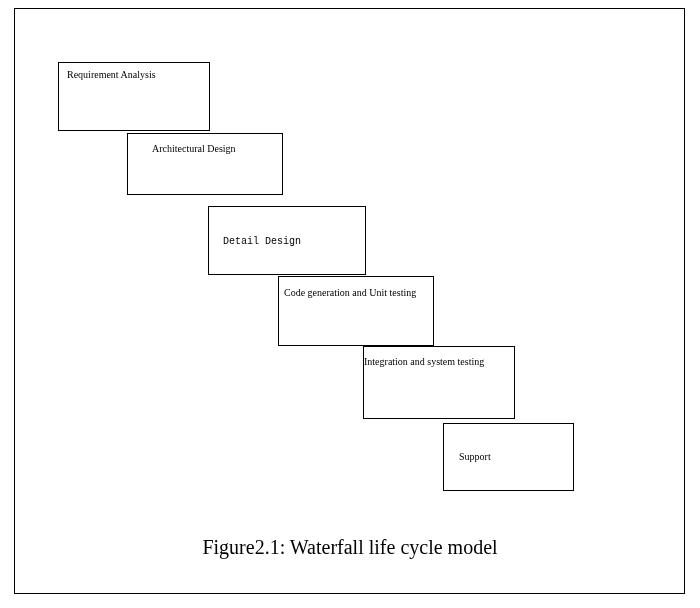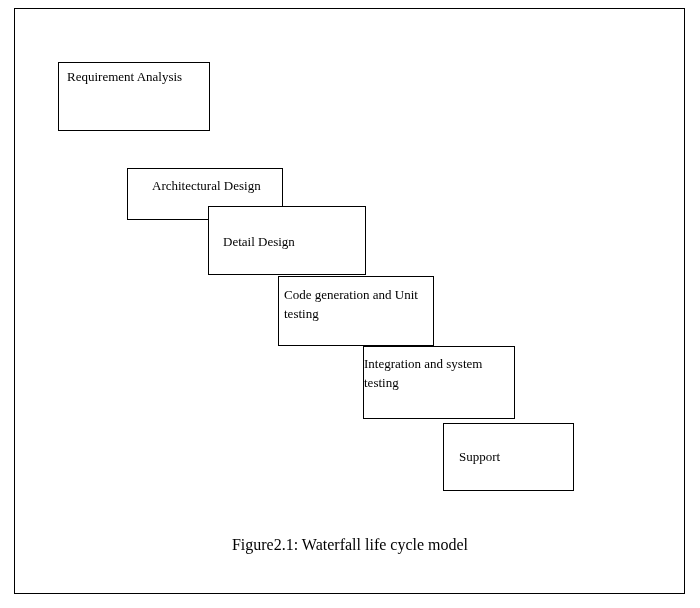--- a/index.html
+++ b/index.html
@@ -22,42 +22,42 @@
     top: 8px;
     width: 669px;
     height: 584px;
     border: 1px solid #000000;
     background: #ffffff;
   }
   .box {
     position: absolute;
     border: 1px solid #000000;
     background: #ffffff;
-    font-size: 13px;
+    font-size: 10px;
     line-height: 1.45;
     box-sizing: border-box;
     display: flex;
   }
   .box .label {
     display: block;
   }
   
   .b1 { left: 58px;  top: 62px;  width: 152px; height: 69px; padding: 5px 8px 0 8px;  align-items: flex-start; }
-  .b2 { left: 127px; top: 133px; width: 156px; height: 52px; padding: 8px 8px 0 24px; align-items: flex-start; margin-top: 35px; }
-  .b3 { left: 208px; top: 206px; width: 158px; height: 69px; padding: 3px 8px 0 14px;  align-items: center; }
+  .b2 { left: 127px; top: 133px; width: 156px; height: 62px; padding: 8px 8px 0 24px; align-items: flex-start; }
+  .b3 { left: 208px; top: 206px; width: 158px; height: 69px; padding: 3px 8px 0 14px;  align-items: center; font-family: Liberation Mono, monospace; }
   .b4 { left: 278px; top: 276px; width: 156px; height: 70px; padding: 9px 8px 0 5px; align-items: flex-start; }
   .b5 { left: 363px; top: 346px; width: 152px; height: 73px; padding: 8px 8px 0 0;  align-items: flex-start; }
   .b6 { left: 443px; top: 423px; width: 131px; height: 68px; padding: 0 8px 0 15px;  align-items: center; }
   .caption {
     position: absolute;
     left: 0;
     top: 536px;
     width: 700px;
     text-align: center;
-    font-size: 16px;
+    font-size: 20px;
   }
 </style>
 </head>
 <body>
 
 <div class="page">
 
   <div class="frame"></div>
 
   <div class="box b1">

